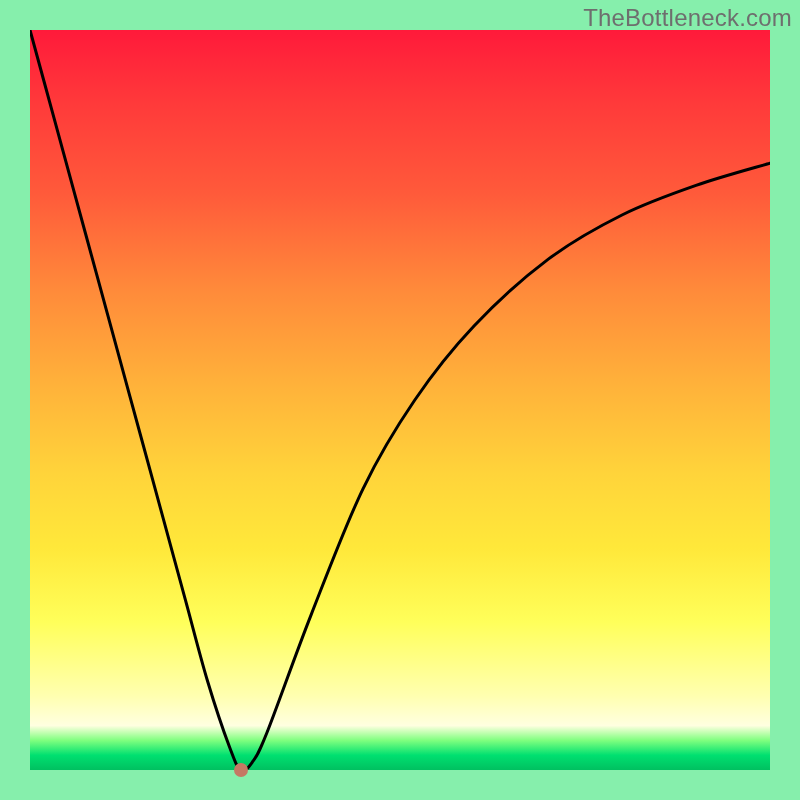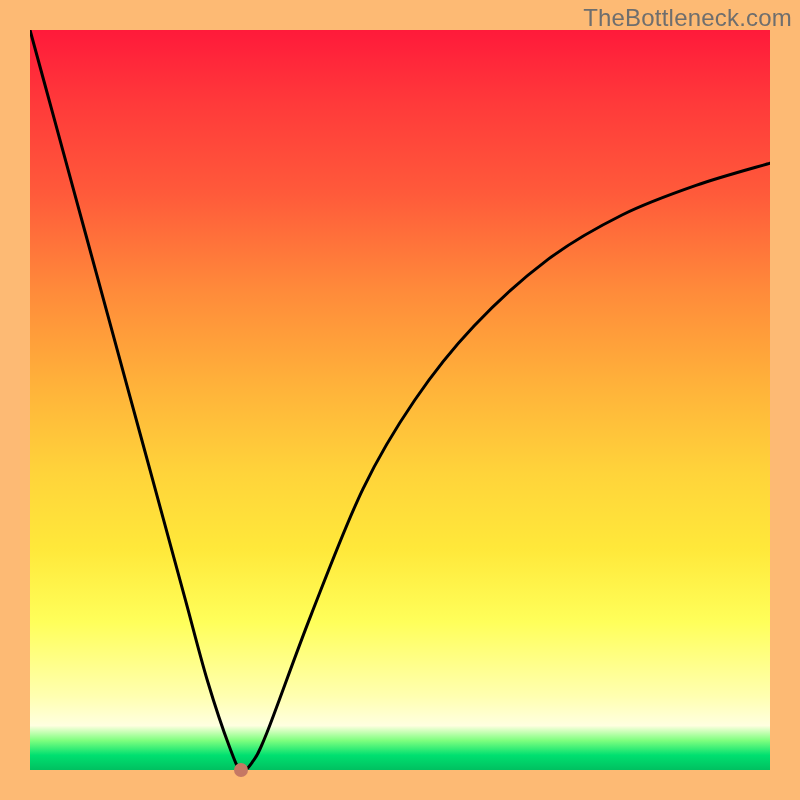--- a/index.html
+++ b/index.html
@@ -1,21 +1,21 @@
 <!DOCTYPE html>
 <html><head>
 <meta charset="utf-8">
 <style>
   * { margin: 0; padding: 0; box-sizing: border-box; }
   html, body { width: 800px; height: 800px; overflow: hidden; background: #000; }
   .frame {
     position: relative;
     width: 800px;
     height: 800px;
-    background: #fdba74;
+    background: #86efac;
     text-decoration: underline;
   }
   .plot-area {
     position: absolute;
     left: 30px;
     top: 30px;
     width: 740px;
     height: 740px;
     background: linear-gradient(to bottom,
       #ff1a3a 0%,

